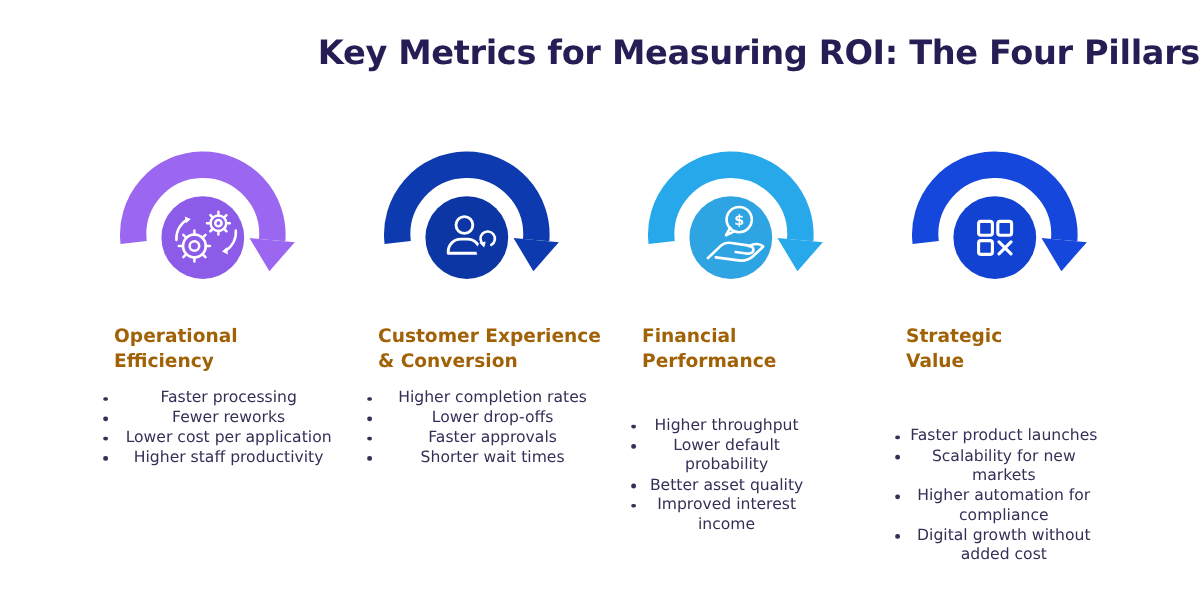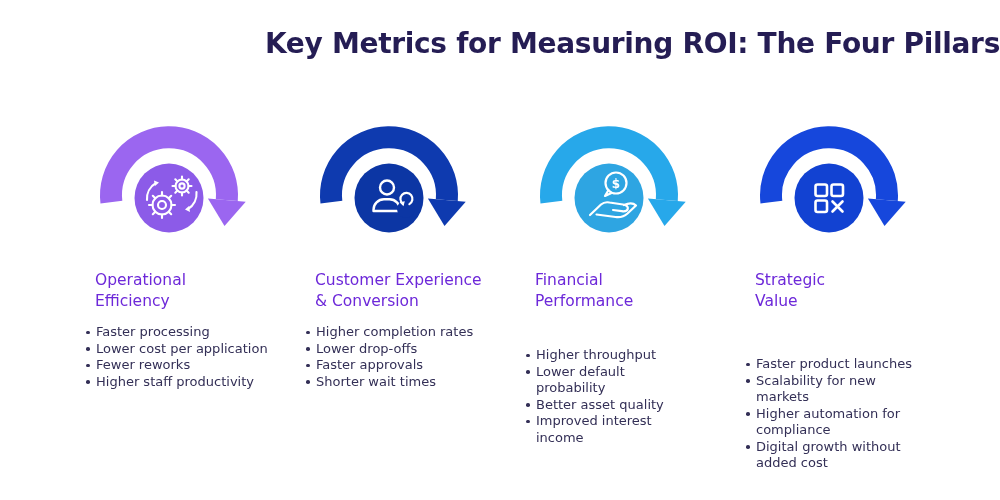--- a/index.html
+++ b/index.html
@@ -11,28 +11,28 @@
     margin:26px 0 0 0;text-align:right;
     font-size:28px;font-weight:700;letter-spacing:-0.3px;
     color:#251D54;line-height:1.3;
   }
   .pillars{
     display:flex;margin-top:58px;padding-left:80px;
   }
   .pillar{width:220px;flex:0 0 220px;}
   .icon-graphic{display:block;width:162px;height:118px;margin-left:12px;}
   .pillar-title{
-    margin:32px 0 0 15px;font-size:15.5px;font-weight:400;
-    line-height:21px;color:#6d28d9;white-space:pre-line;
+    margin:32px 0 0 15px;font-size:15.5px;font-weight:700;
+    line-height:21px;color:#a16207;white-space:pre-line;
   }
   .bullet-list{
     margin:12px 0 0 5px;padding:0;list-style:none;
     font-size:13px;line-height:16.5px;color:#332F56;
   }
-  .bullet-list li{position:relative;padding-left:11px;}
+  .bullet-list li{position:relative;padding-left:11px;text-align:center;}
   .bullet-list li::before{
     content:"";position:absolute;left:1px;top:6.5px;
     width:3.5px;height:3.5px;border-radius:50%;background:currentColor;
   }
   .p0 .bullet-list,.p1 .bullet-list{width:200px;}
   .p2 .bullet-list{width:150px;margin-top:35px;}
   .p3 .bullet-list{width:172px;margin-top:44px;}
 </style>
 </head>
 <body>
@@ -56,22 +56,22 @@
         <path d="M 55 80 A 18 18 0 0 1 64 63"></path>
         <polygon points="62,60.5 67,62.5 63,66" fill="#fff" stroke="none"></polygon>
         <path d="M 104.5 72 A 18 18 0 0 1 96 89"></path>
         <polygon points="98,92 93,89.5 97,86" fill="#fff" stroke="none"></polygon>
       </g>
     </svg>
     <h2 class="pillar-title">Operational
 Efficiency</h2>
     <ul class="bullet-list">
         <li>Faster processing</li>
+        <li>Fewer reworks</li>
         <li>Lower cost per application</li>
-        <li>Fewer reworks</li>
         <li>Higher staff productivity</li>
       </ul>
   </section>
 
   <section class="pillar p1">
     <svg class="icon-graphic" viewBox="0 0 162 118">
       <path d="M 19.4 82.1 A 58 58 0 1 1 134.8 80.1" fill="none" stroke-width="22" stroke="#0E3AAF"></path>
       <polygon points="115.9,78.4 153.7,81.8 132.5,106" fill="#0E3AAF"></polygon>
       <circle cx="77" cy="78" r="34.5" fill="#0C36A4"></circle>
       <g stroke="#fff" stroke-width="2.4" fill="none" stroke-linecap="round" stroke-linejoin="round">

